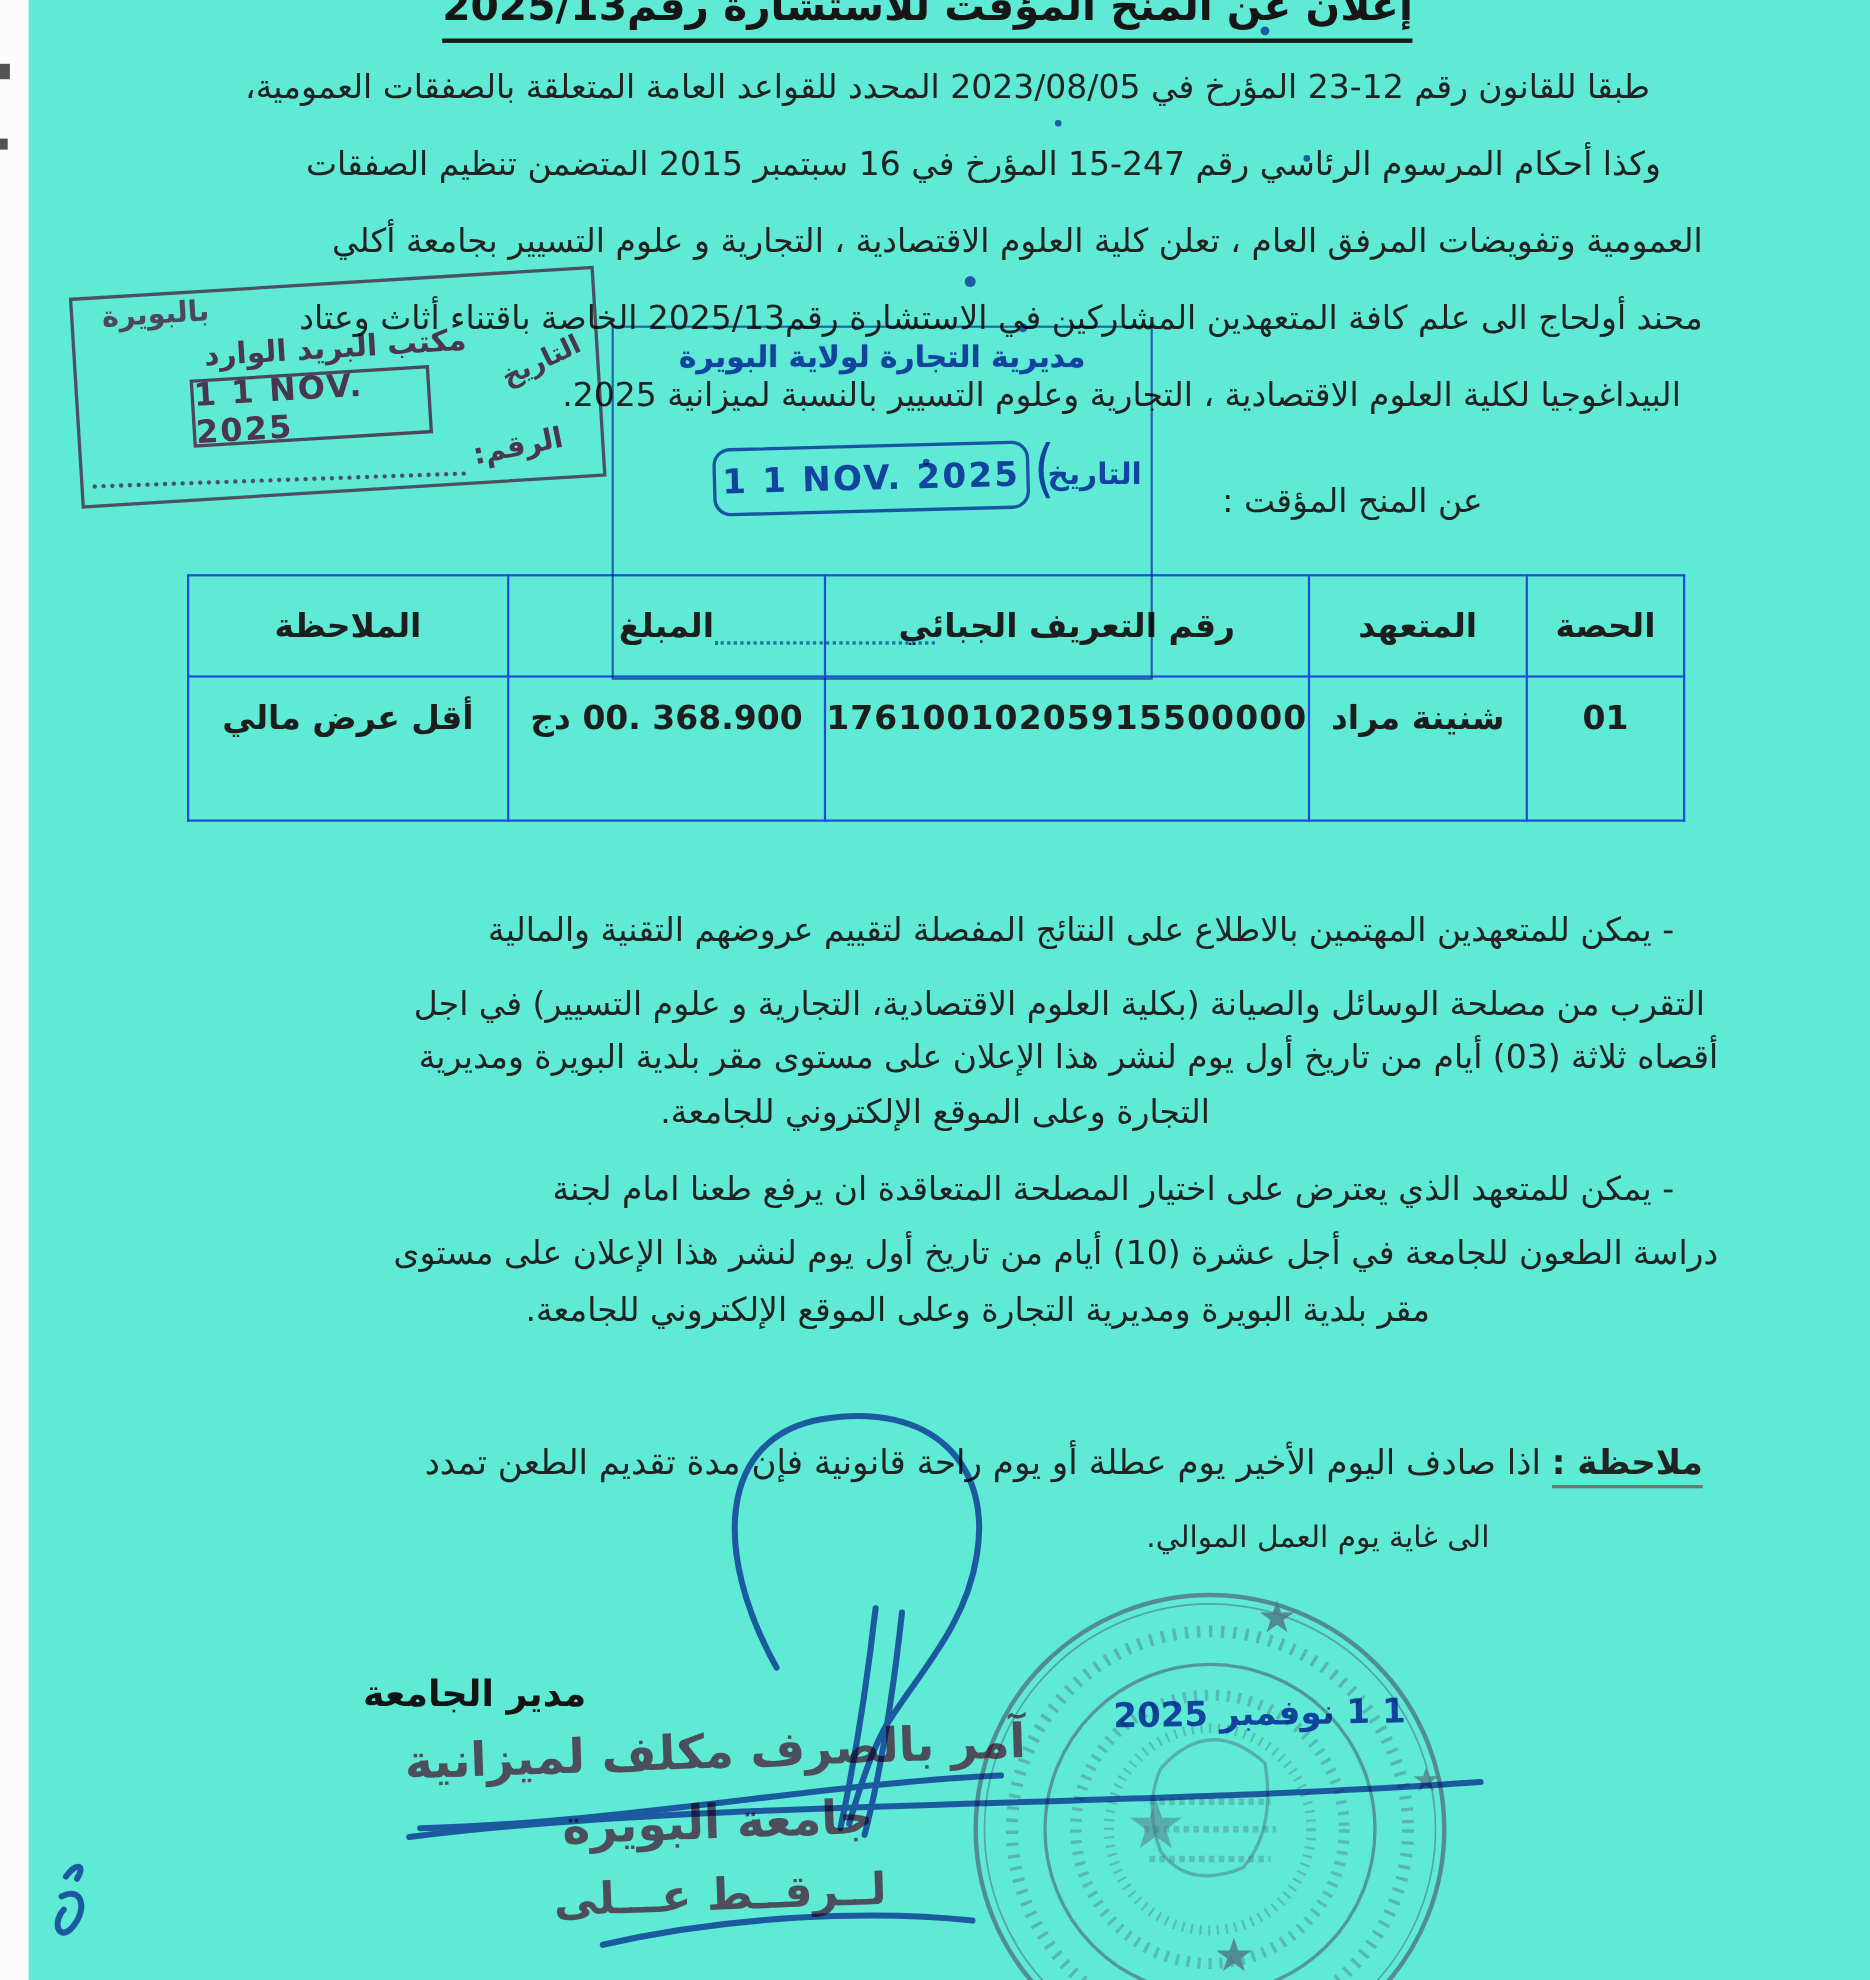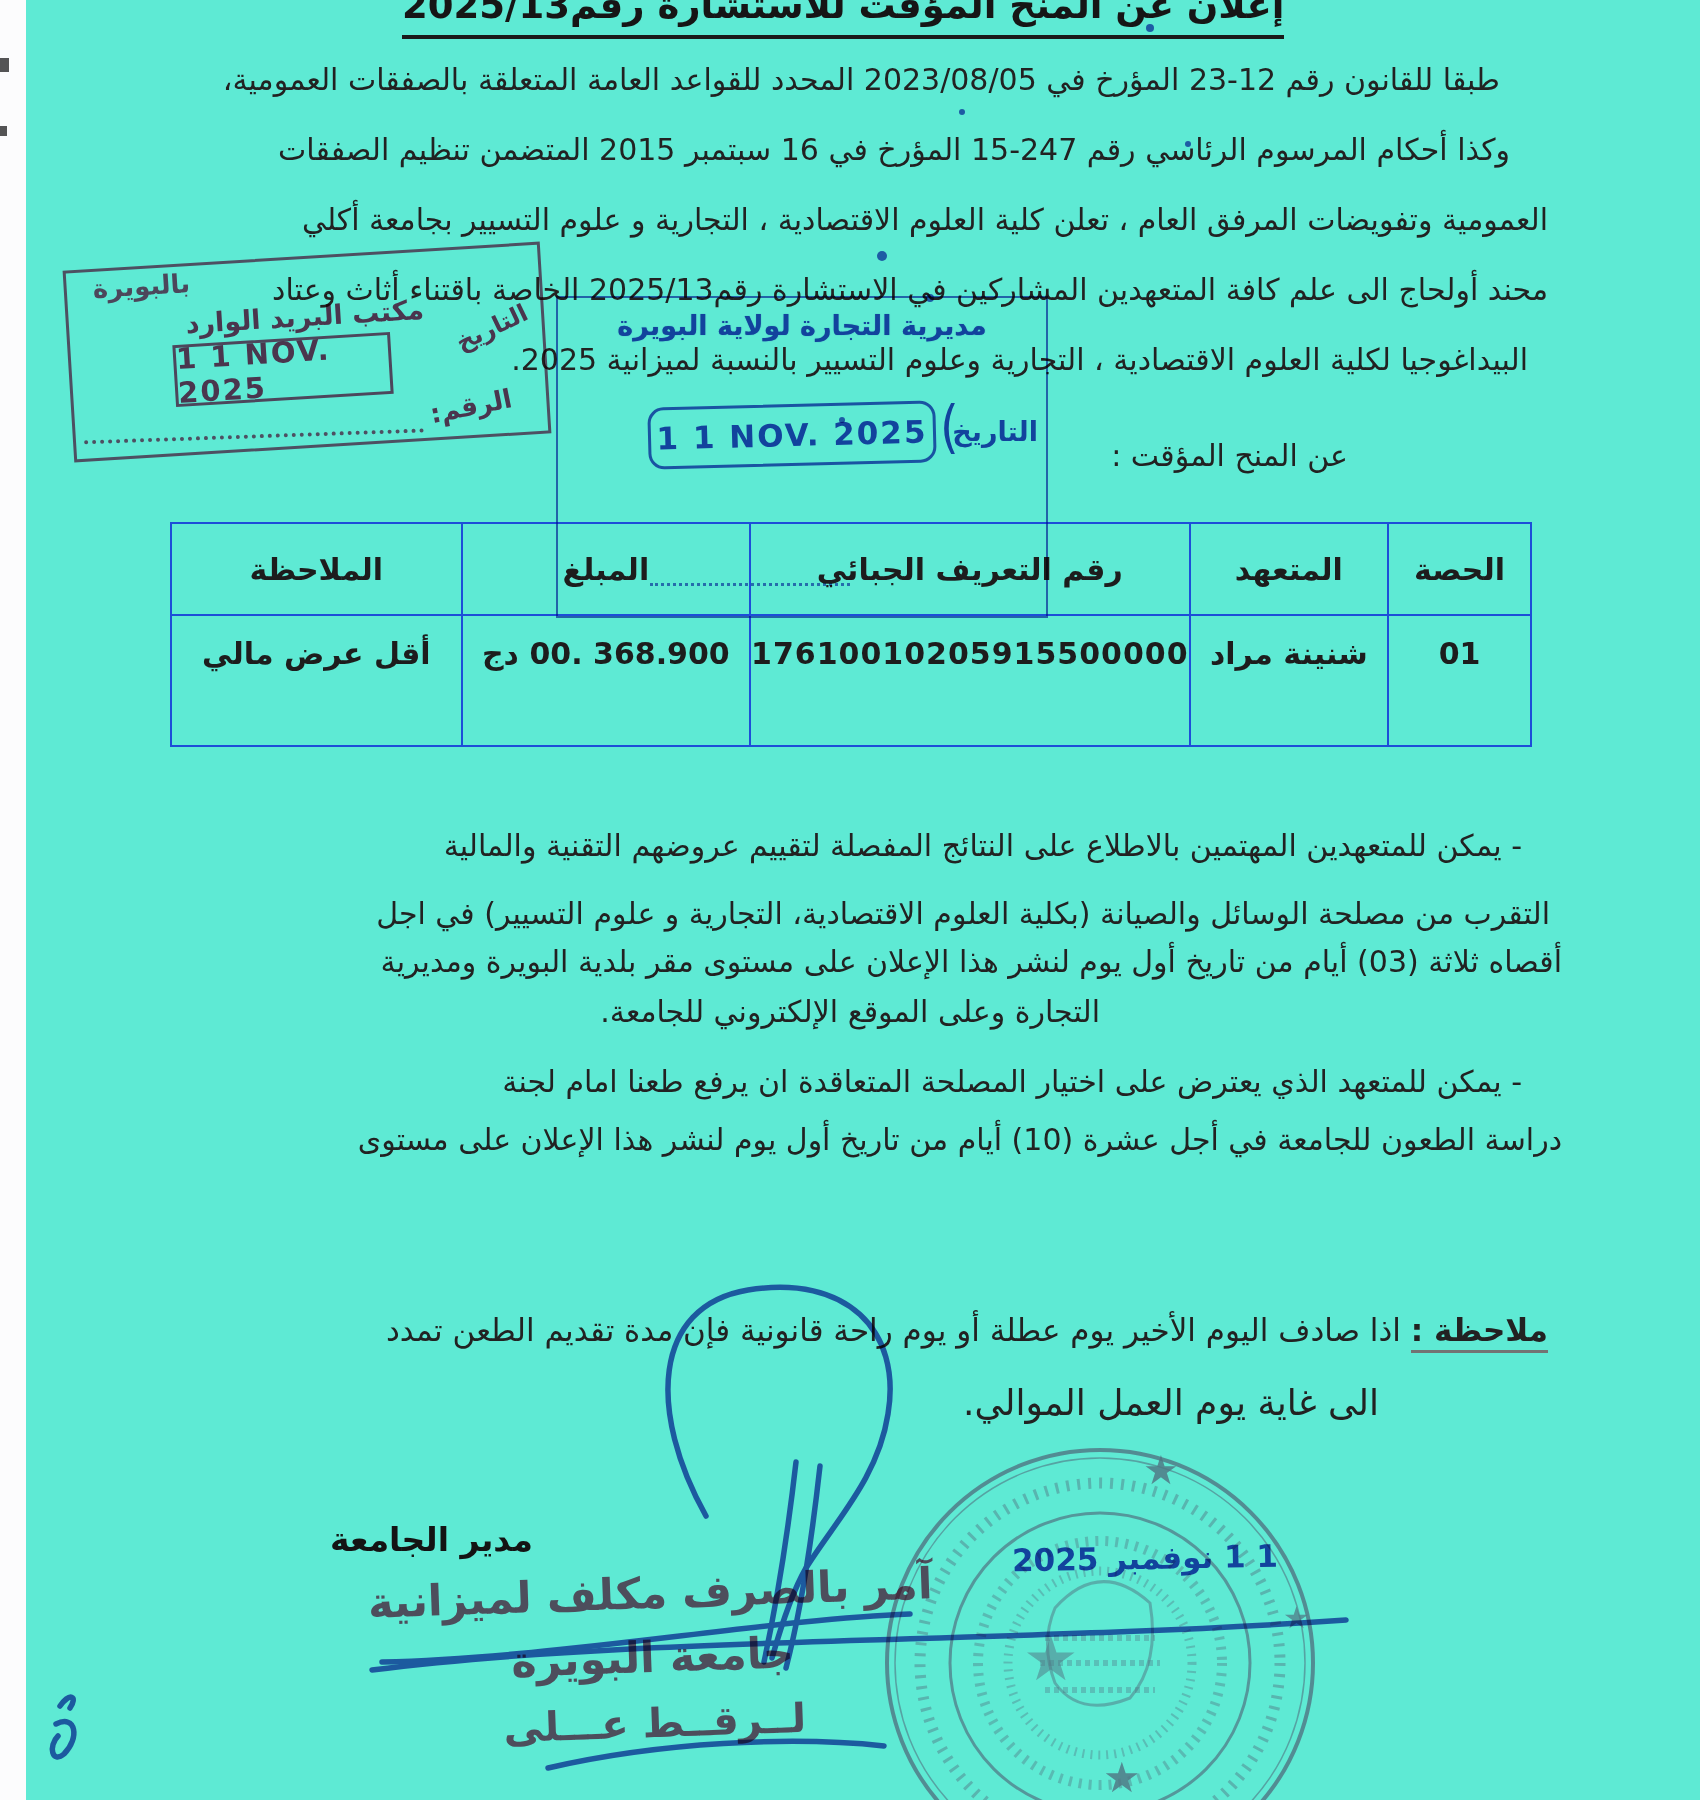--- a/index.html
+++ b/index.html
@@ -132,26 +132,27 @@
     </tbody>
   </table>
 
   <div class="ln" style="top:828px;  right:178px;">- يمكن للمتعهدين المهتمين بالاطلاع على النتائج المفصلة لتقييم عروضهم التقنية والمالية</div>
   <div class="ln" style="top:896px;  right:150px;">التقرب من مصلحة الوسائل والصيانة (بكلية العلوم الاقتصادية، التجارية و علوم التسيير) في اجل</div>
   <div class="ln" style="top:944px;  right:138px;">أقصاه ثلاثة (03) أيام من تاريخ أول يوم لنشر هذا الإعلان على مستوى مقر بلدية البويرة ومديرية</div>
   <div class="ln" style="top:994px;  right:600px;">التجارة وعلى الموقع الإلكتروني للجامعة.</div>
 
   <div class="ln" style="top:1064px; right:178px;">- يمكن للمتعهد الذي يعترض على اختيار المصلحة المتعاقدة ان يرفع طعنا امام لجنة</div>
   <div class="ln" style="top:1122px; right:138px;">دراسة الطعون للجامعة في أجل عشرة (10) أيام من تاريخ أول يوم لنشر هذا الإعلان على مستوى</div>
+  <div class="ln" style="top:1174px; right:400px;">مقر بلدية البويرة ومديرية التجارة وعلى الموقع الإلكتروني للجامعة.</div>
 
   <div class="ln" style="top:1312px; right:152px; font-size:31px;">
     <span class="note-label">ملاحظة :</span>
     <span>اذا صادف اليوم الأخير يوم عطلة أو يوم راحة قانونية فإن مدة تقديم الطعن تمدد</span>
   </div>
-  <div class="ln" style="top:1382px; right:321px; font-size:36px;">الى غاية يوم العمل الموالي.</div>
+  <div class="ln" style="top:1382px; right:346px; font-size:27px;">الى غاية يوم العمل الموالي.</div>
 
   <div class="director-title">مدير الجامعة</div>
   <div class="blue-date">1 1 نوفمبر 2025</div>
 
   <div class="stamp os">
     <div class="os-l1">آمر بالصرف مكلف لميزانية</div>
     <div class="os-l2">جامعة البويرة</div>
     <div class="os-l3">لــرقــط عـــلى</div>
   </div>
 

